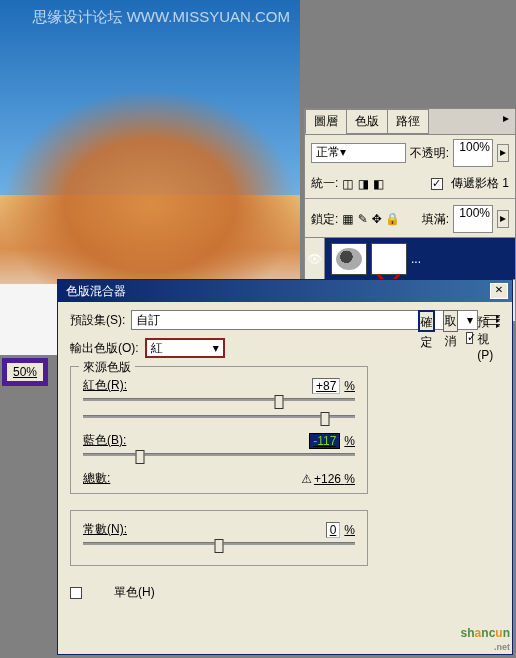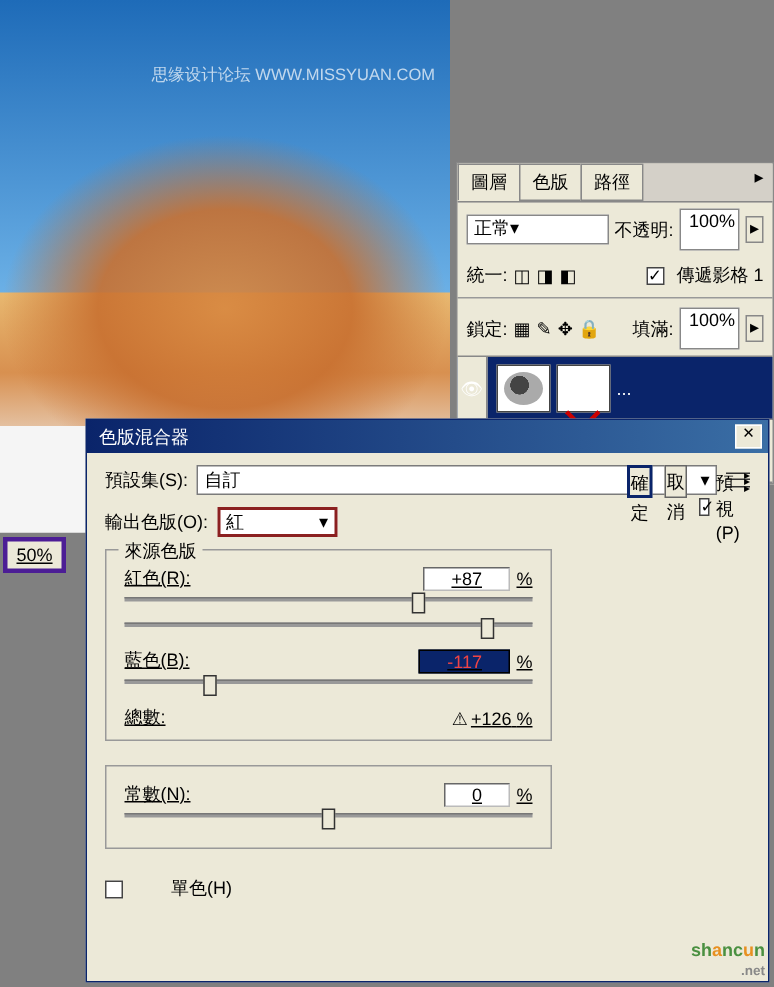--- a/index.html
+++ b/index.html
@@ -2,22 +2,22 @@
 <html><head>
 <meta charset="utf-8">
 <style>
 * { margin: 0; padding: 0; box-sizing: border-box; font-family: "Microsoft YaHei", SimSun, sans-serif; font-size: 12px; }
 body { width: 516px; height: 658px; background: #808080; position: relative; overflow: hidden; }
 
 .photo-area { position: absolute; left: 0; top: 0; width: 300px; height: 355px; background: linear-gradient(to bottom, #2a7cc5 0%, #5aa8e0 40%, #e8b870 55%, #d89050 70%, #f0f0f0 90%); }
 .photo-sky { position: absolute; left: 0; top: 0; width: 100%; height: 55%; background: linear-gradient(to bottom, #1e6bb8, #6bb0e6); }
 .photo-palm { position: absolute; bottom: 20%; left: 0; width: 100%; height: 55%; background: radial-gradient(ellipse at 50% 60%, #d88840 0%, #c87030 40%, transparent 70%); opacity: 0.9; }
 .photo-beach { position: absolute; bottom: 0; left: 0; width: 100%; height: 20%; background: #f5f5f5; }
-.photo-watermark { position: absolute; top: 8px; right: 10px; color: rgba(255,255,255,0.7); font-size: 11px; margin-top: 34px; }
-.zoom-label { position: absolute; left: 2px; top: 358px; background: #ece9d8; padding: 2px 6px; border: 3px solid #4c1d95; text-decoration: underline; }
+.photo-watermark { position: absolute; top: 8px; right: 10px; color: rgba(255,255,255,0.7); font-size: 15px; }
+.zoom-label { position: absolute; left: 2px; top: 358px; background: #ece9d8; padding: 2px 6px; border: 5px solid #4c1d95; text-decoration: underline; }
 
 .layers-panel { position: absolute; right: 0; top: 108px; width: 212px; background: #ece9d8; border: 1px solid #888; }
 .layers-tabs { display: flex; background: #d4d0c8; border-bottom: 1px solid #888; }
 .layers-tab { padding: 3px 8px; border: 1px solid #888; background: #ece9d8; margin-right: -1px; cursor: pointer; }
 .layers-tab.active { border-bottom: 1px solid #ece9d8; }
 .layers-tab-x { margin-left: auto; padding: 2px 6px; }
 .layers-row { display: flex; align-items: center; padding: 4px 6px; gap: 4px; }
 .layers-select { flex: 1; height: 20px; border: 1px solid #888; background: #fff; padding: 0 4px; }
 .opacity-input { width: 40px; height: 28px; border: 1px solid #888; text-align: right; padding-right: 2px; background: #fff; }
 .dd-arrow { width: 12px; height: 18px; border: 1px solid #888; background: #ece9d8; text-align: center; line-height: 14px; }
@@ -44,22 +44,22 @@
 .preset-select { flex: 1; height: 20px; border: 1px solid #7b7b7b; background: #fff; padding: 0 4px; display: flex; align-items: center; justify-content: space-between; }
 .channel-select { width: 80px; height: 20px; border: 2px solid #8b2020; display: flex; align-items: center; justify-content: space-between; padding: 0 4px; background: #fff; }
 .menu-icon { width: 16px; height: 14px; display: flex; flex-direction: column; justify-content: space-around; }
 .menu-icon span { height: 1px; background: #333; }
 .menu-icon span::before { content: "▸"; float: right; font-size: 8px; margin-top: -3px; }
 
 .fieldset { border: 1px solid #999; padding: 10px 12px 6px; margin-top: 4px; position: relative; width: 298px; text-decoration: underline; }
 .fieldset-title { position: absolute; top: -8px; left: 8px; background: #ece9d8; padding: 0 4px; }
 .slider-row { margin-bottom: 2px; }
 .slider-labels { display: flex; justify-content: space-between; align-items: center; margin-bottom: 2px; }
-.value-box { width: 40px; height: 18px; border: 1px inset #bbb; background: #fff; text-align: right; padding: 0 18px; line-height: 16px; }
-.value-box.selected { background: #0a246a; color: #ef4444; border: 1px solid #000; margin-top: 36px; }
+.value-box { width: 40px; height: 18px; border: 1px inset #bbb; background: #fff; text-align: right; padding: 0 3px; line-height: 16px; }
+.value-box.selected { background: #0a246a; color: #84cc16; border: 1px solid #000; margin-top: 36px; }
 .pct { margin-left: 4px; }
 .slider-track { height: 3px; background: #999; border-top: 1px solid #777; position: relative; margin: 4px 0 14px; }
 .slider-handle { position: absolute; top: -4px; width: 9px; height: 14px; background: #ece9d8; border: 1px solid #333; transform: translateX(-50%); }
 .total-row { display: flex; align-items: center; justify-content: space-between; margin-top: 4px; }
 .warn-icon { display: inline-block; margin-right: 2px; }
 
 .right-col { position: absolute; right: 14px; top: 8px; width: 80px; display: flex; flex-direction: row; gap: 8px; }
 .btn { height: 22px; border: 1px solid #666; background: #ece9d8; text-align: center; line-height: 20px; }
 .btn.default { border: 2px solid #0a246a; }
 .preview-chk { margin-top: 4px; display: flex; align-items: center; }

